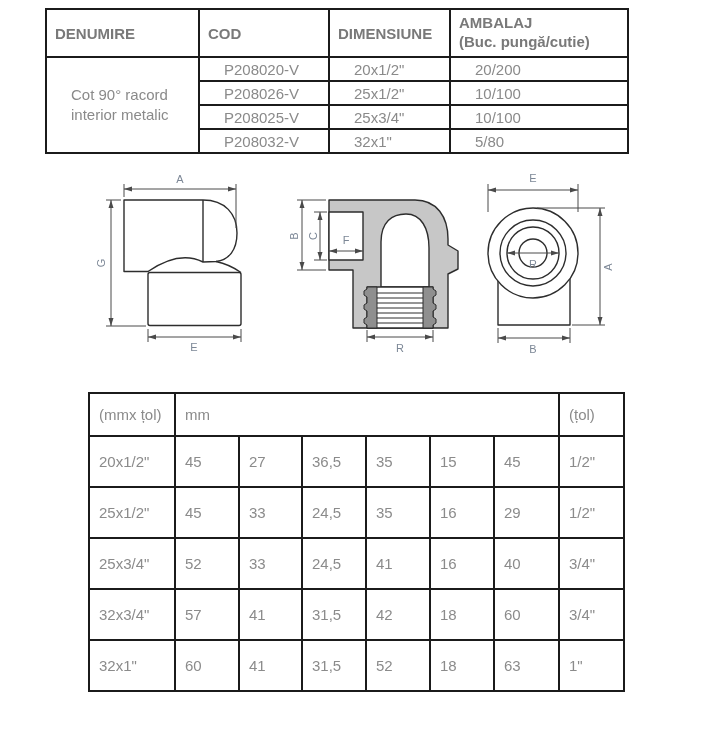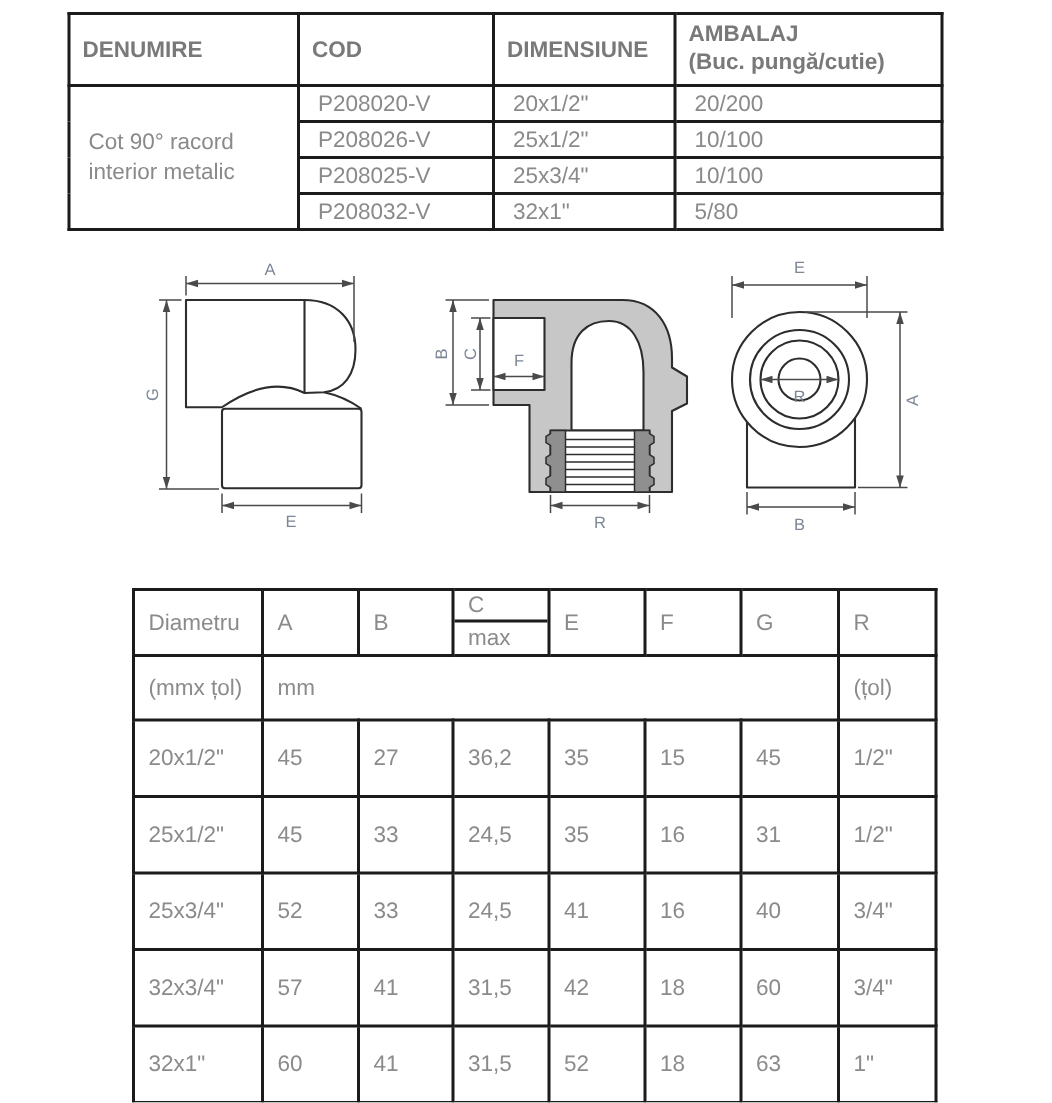--- a/index.html
+++ b/index.html
@@ -9,21 +9,21 @@
     font-family:"Liberation Sans","DejaVu Sans",sans-serif;
   }
   .page { position:absolute; inset:0; width:679px; height:735px; background:#fff; overflow:hidden; }
 
   table { border-collapse:collapse; table-layout:fixed; }
   th, td { border:2px solid #1b1b1b; }
 
   
   .product-table { position:absolute; left:45px; top:8px; width:582px; color:#7e7e7e; font-size:15px; }
   .product-table th { font-weight:bold; text-align:left; vertical-align:middle; padding:3px 8px; height:48px; color:#797979; }
-  .product-table td { text-align:left; vertical-align:middle; padding:1px 12px; height:24px; color:#8a8a8a; }
+  .product-table td { text-align:left; vertical-align:middle; padding:1px 24px; height:24px; color:#8a8a8a; }
   .product-table .hdr-line { display:block; line-height:1.25; }
   .name-cell { font-weight:normal; text-align:justify; color:#757575; line-height:1.35; }
 
   
   .drawing { position:absolute; }
   .oline { fill:none; stroke:#2d2d2d; stroke-width:1.4; stroke-linejoin:round; }
   .whitefill { fill:#ffffff; stroke:#2d2d2d; stroke-width:1.4; stroke-linejoin:round; }
   .grayfill { fill:#c7c7c7; stroke:#2d2d2d; stroke-width:1.4; stroke-linejoin:round; }
   .insertdark { fill:#8f8f8f; stroke:#2d2d2d; stroke-width:1; }
   .thread { stroke:#2d2d2d; stroke-width:1; }
@@ -188,58 +188,45 @@
         <col style="width:86px">
         <col style="width:64px">
         <col style="width:63px">
         <col style="width:64px">
         <col style="width:64px">
         <col style="width:64px">
         <col style="width:65px">
         <col style="width:65px">
       </colgroup>
     <thead>
-      <tr>
-        <th>Diametru</th>
-        <th>A</th>
-        <th>B</th>
-        <th class="c-cell">
-          <div class="c-top">C</div>
-          <div class="c-bot">max</div>
-        </th>
-        <th>E</th>
-        <th>F</th>
-        <th>G</th>
-        <th>R</th>
-      </tr>
       <tr class="units-row">
         <td>(mmx țol)</td>
         <td colspan="6" class="center">mm</td>
         <td>(țol)</td>
       </tr>
     </thead>
     <tbody>
       <tr class="data-row">
         <td>20x1/2"</td>
         <td>45</td>
         <td>27</td>
-        <td>36,2</td>
+        <td>36,5</td>
         <td>35</td>
         <td>15</td>
         <td>45</td>
         <td>1/2"</td>
       </tr>
       <tr class="data-row">
         <td>25x1/2"</td>
         <td>45</td>
         <td>33</td>
         <td>24,5</td>
         <td>35</td>
         <td>16</td>
-        <td>31</td>
+        <td>29</td>
         <td>1/2"</td>
       </tr>
       <tr class="data-row">
         <td>25x3/4"</td>
         <td>52</td>
         <td>33</td>
         <td>24,5</td>
         <td>41</td>
         <td>16</td>
         <td>40</td>

